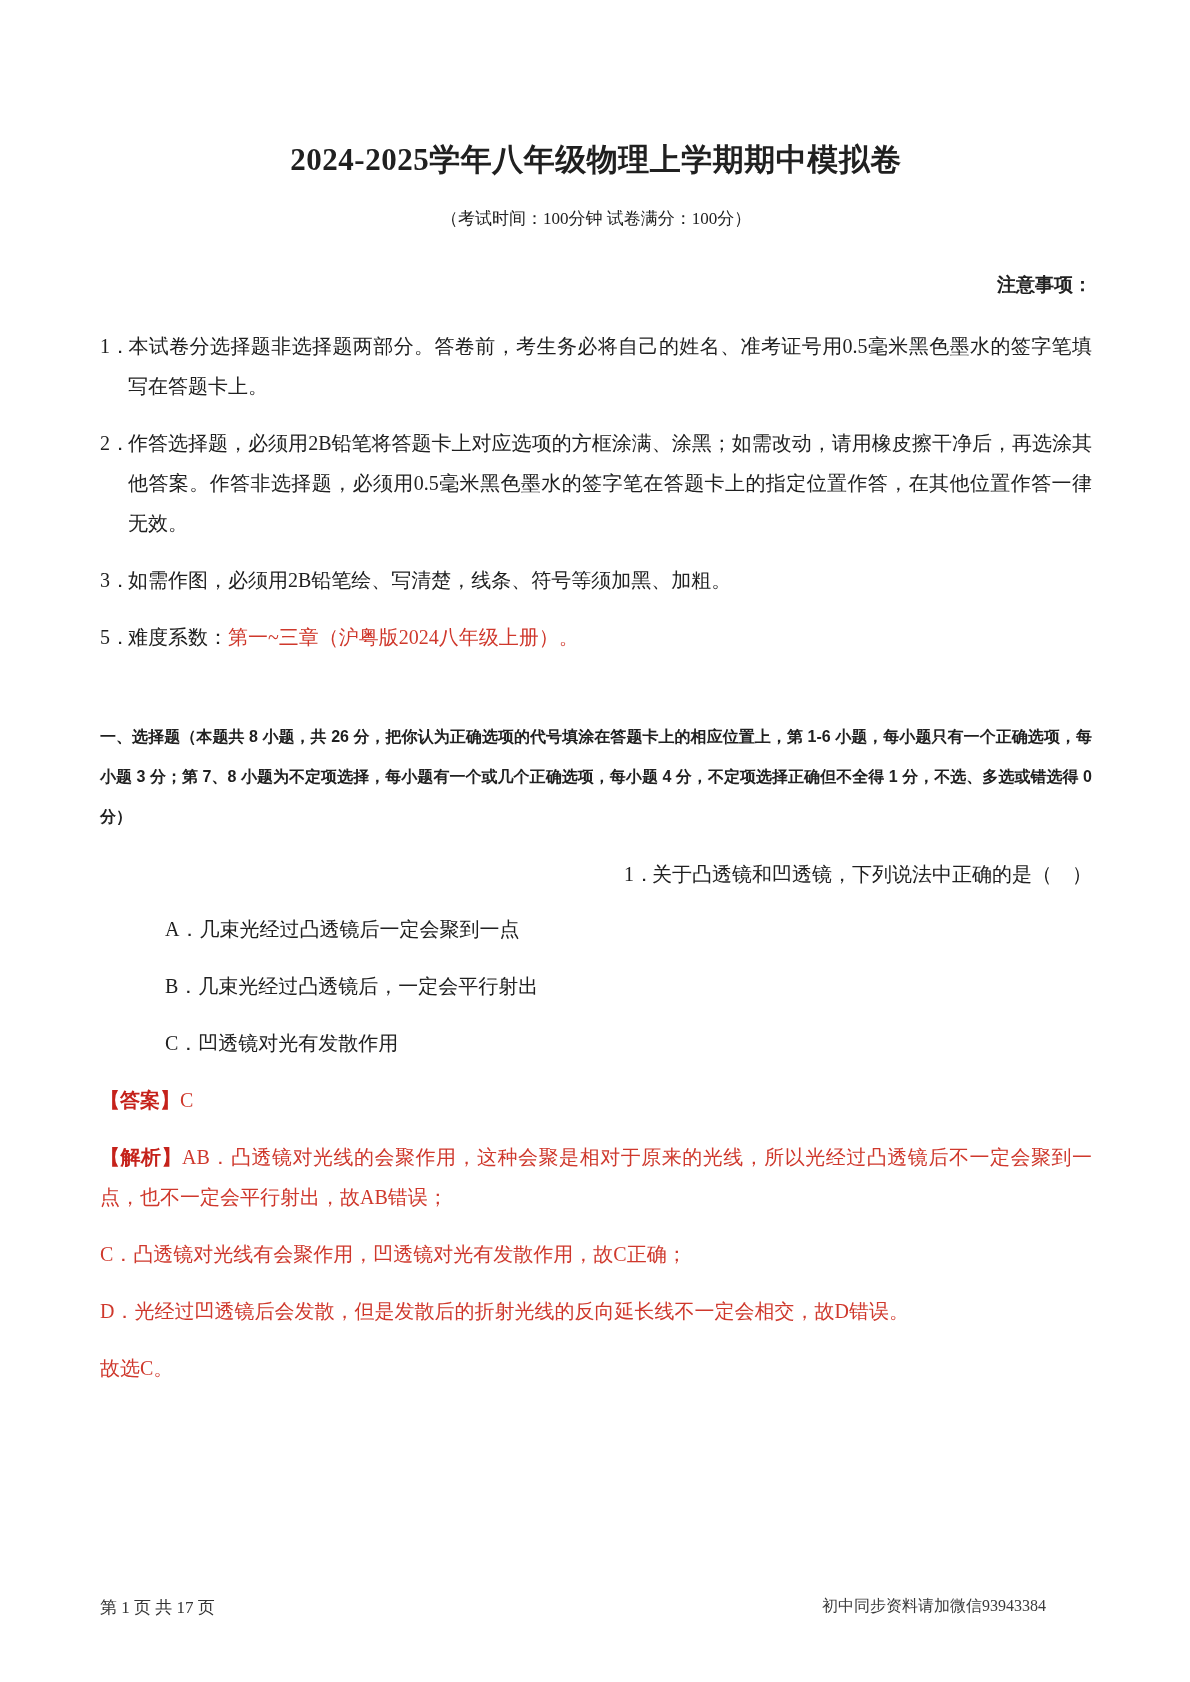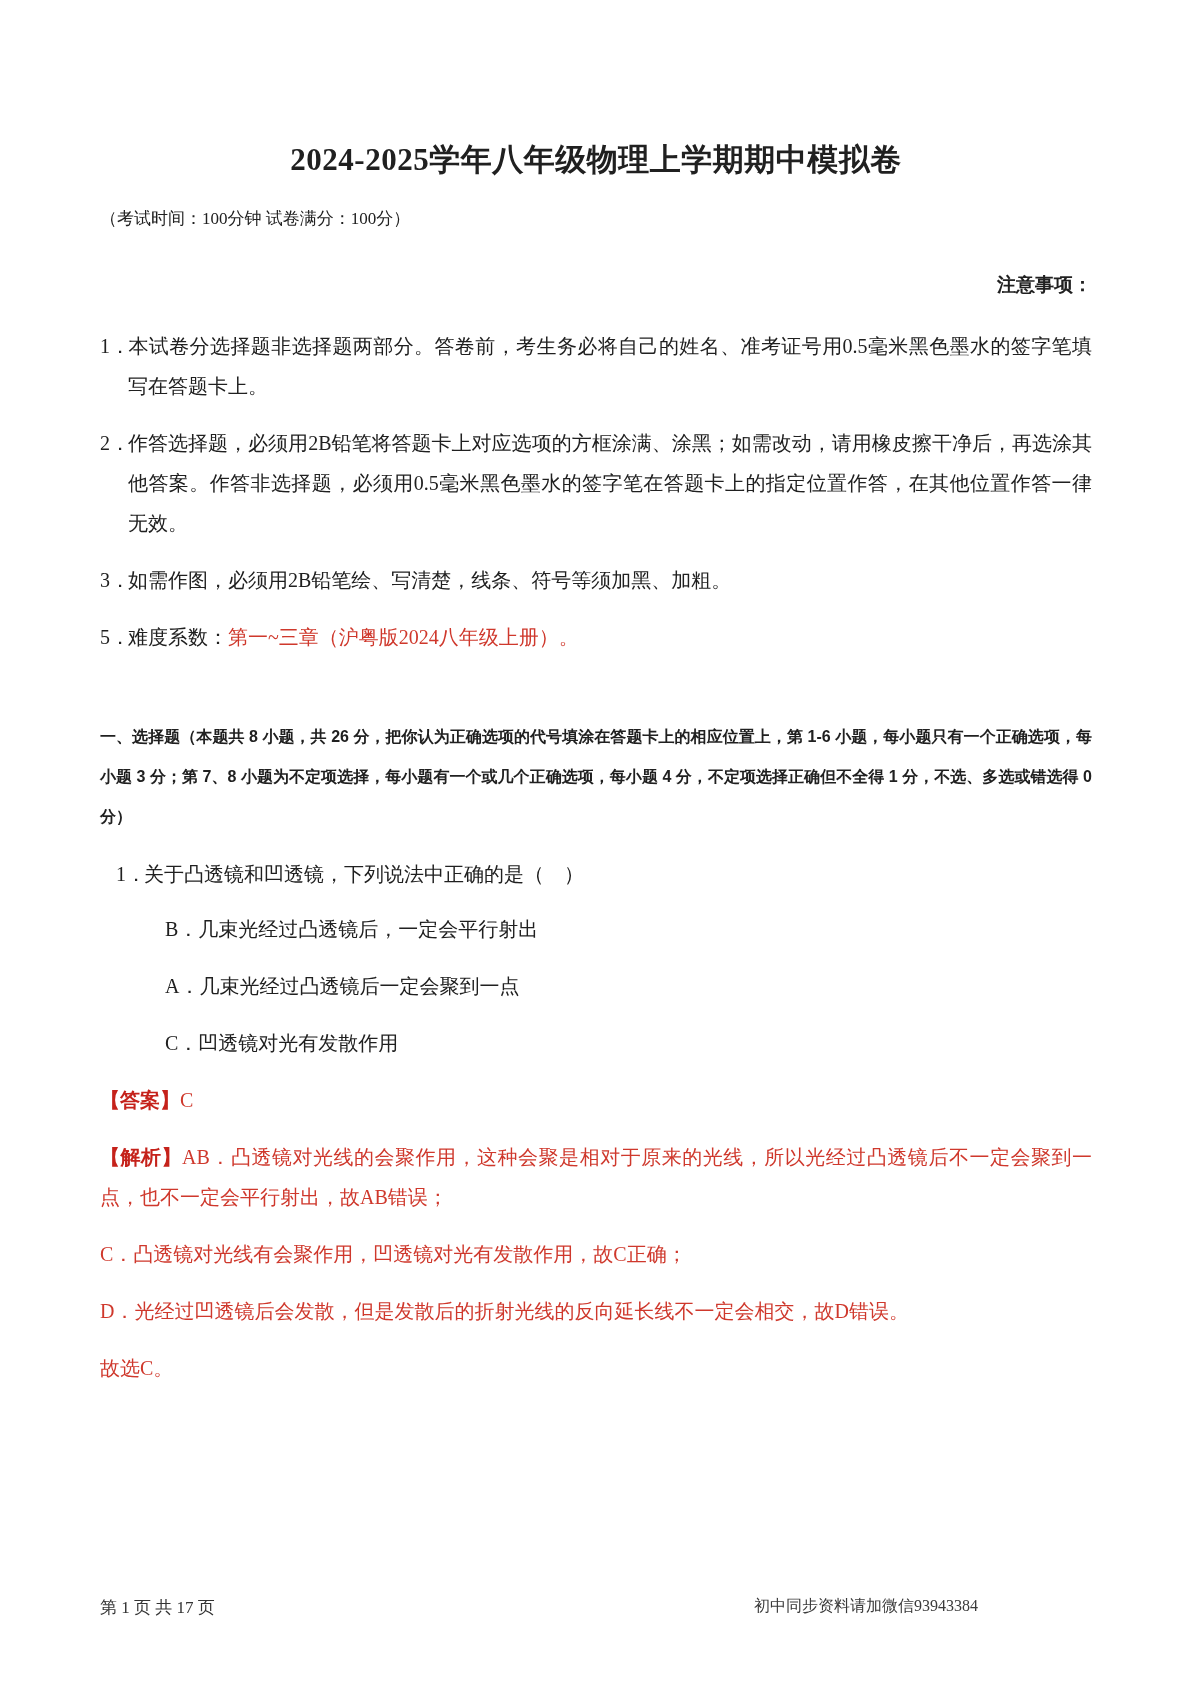--- a/index.html
+++ b/index.html
@@ -26,21 +26,21 @@
   .title {
     margin: 142px 0 0 0;
     text-align: center;
     font-size: 31px;
     font-weight: 700;
     letter-spacing: 0.5px;
     line-height: 1.15;
   }
   .subtitle {
     margin-top: 31px;
-    text-align: left;
+    text-align: center;
     font-size: 17px;
     line-height: 1.2;
   }
   .notice-heading {
     margin: 45px 0 0 28px;
     font-family: "Liberation Sans", "DejaVu Sans", sans-serif;
     font-weight: 700;
     font-size: 19px;
     line-height: 1.2;
     text-align: right;
@@ -62,24 +62,25 @@
   }
   .section-heading {
     margin: 60px 0 17px 0;
     font-family: "Liberation Sans", "DejaVu Sans", sans-serif;
     font-weight: 700;
     font-size: 16px;
     line-height: 40px;
     text-align: justify;
   }
   .question-stem {
-    margin: 0 0 15px 16px;
+    margin: 0 0 15px 8px;
     font-size: 20px;
     line-height: 40px;
     padding-left: 28px;
+    text-align: right;
   }
   .question-stem .num {
     display: inline-block;
     width: 28px;
     margin-left: -28px;
   }
   p.option {
     margin: 0 0 17px 65px;
     font-size: 20px;
     line-height: 40px;
@@ -104,21 +105,21 @@
     right: 100px;
     top: 1596px;
     display: flex;
     justify-content: space-between;
     align-items: flex-start;
     font-size: 17px;
     color: #333333;
     gap: 12px;
   }
   .footer-right {
-    margin-right: 112px;
+    margin-right: 44px;
     font-size: 16px;
     color: #3a3a3a;
   }
 </style>
 </head>
 <body>
 
 <div class="page">
   <div class="content">
 
@@ -133,22 +134,22 @@
       <p class="notice"><span class="num">2．</span><span>作答选择题，必须用2B铅笔将答题卡上对应选项的方框涂满、涂黑；如需改动，请用橡皮擦干净后，再选涂其他答案。作答非选择题，必须用0.5毫米黑色墨水的签字笔在答题卡上的指定位置作答，在其他位置作答一律无效。</span></p>
       <p class="notice"><span class="num">3．</span><span>如需作图，必须用2B铅笔绘、写清楚，线条、符号等须加黑、加粗。</span></p>
       <p class="notice"><span class="num">5．</span><span>难度系数：</span><span class="red-body">第一~三章（沪粤版2024八年级上册）。</span></p>
     </div>
 
     <p class="section-heading">一、选择题（本题共 8 小题，共 26 分，把你认为正确选项的代号填涂在答题卡上的相应位置上，第 1-6 小题，每小题只有一个正确选项，每小题 3 分；第 7、8 小题为不定项选择，每小题有一个或几个正确选项，每小题 4 分，不定项选择正确但不全得 1 分，不选、多选或错选得 0 分）</p>
 
     <p class="question-stem"><span class="num">1．</span><span>关于凸透镜和凹透镜，下列说法中正确的是（　）</span></p>
 
     <div>
+      <p class="option"><span>A．</span><span>几束光经过凸透镜后一定会聚到一点</span></p>
       <p class="option"><span>B．</span><span>几束光经过凸透镜后，一定会平行射出</span></p>
-      <p class="option"><span>A．</span><span>几束光经过凸透镜后一定会聚到一点</span></p>
       <p class="option"><span>C．</span><span>凹透镜对光有发散作用</span></p>
     </div>
 
     <p class="answer-line"><span class="red-label">【答案】</span><span class="red-body">C</span></p>
 
     <div>
       <p class="analysis-p"><span class="red-label">【解析】</span><span class="red-body">AB．凸透镜对光线的会聚作用，这种会聚是相对于原来的光线，所以光经过凸透镜后不一定会聚到一点，也不一定会平行射出，故AB错误；</span></p>
       <p class="analysis-p red-body">C．凸透镜对光线有会聚作用，凹透镜对光有发散作用，故C正确；</p>
       <p class="analysis-p red-body">D．光经过凹透镜后会发散，但是发散后的折射光线的反向延长线不一定会相交，故D错误。</p>
       <p class="analysis-p red-body">故选C。</p>

